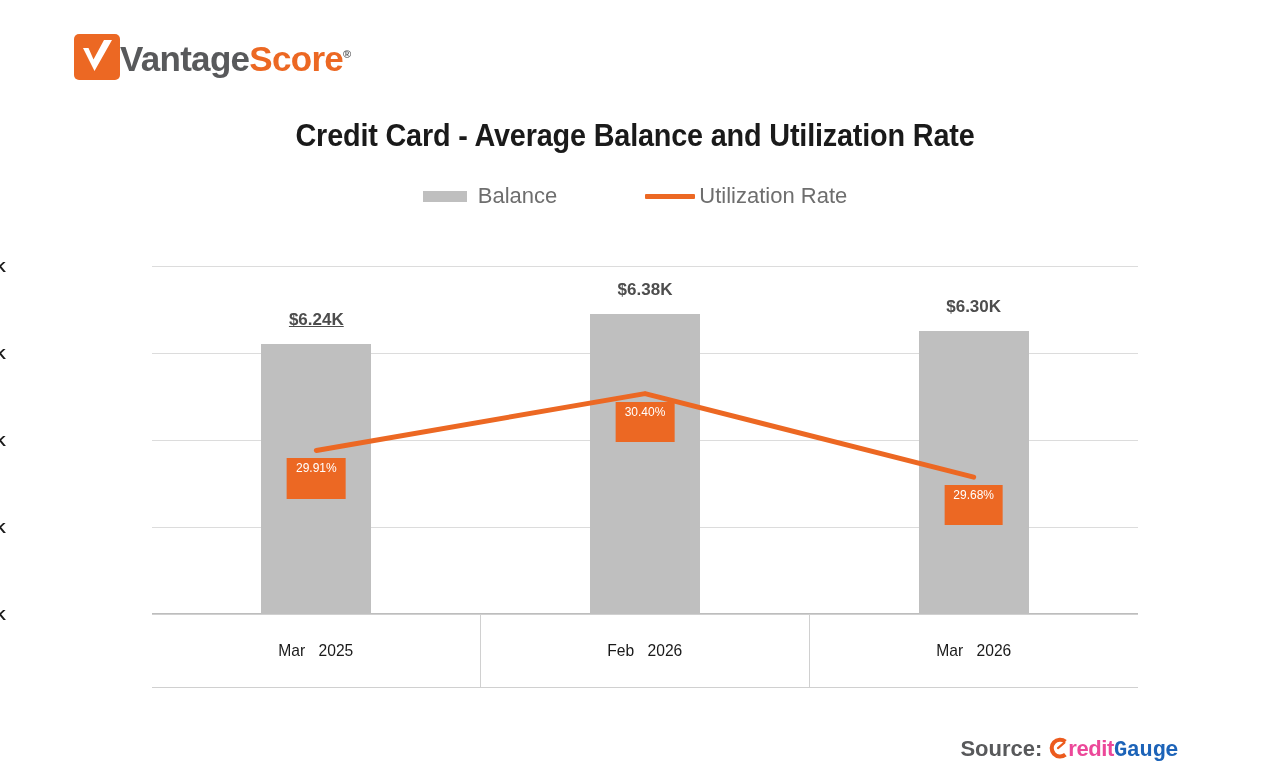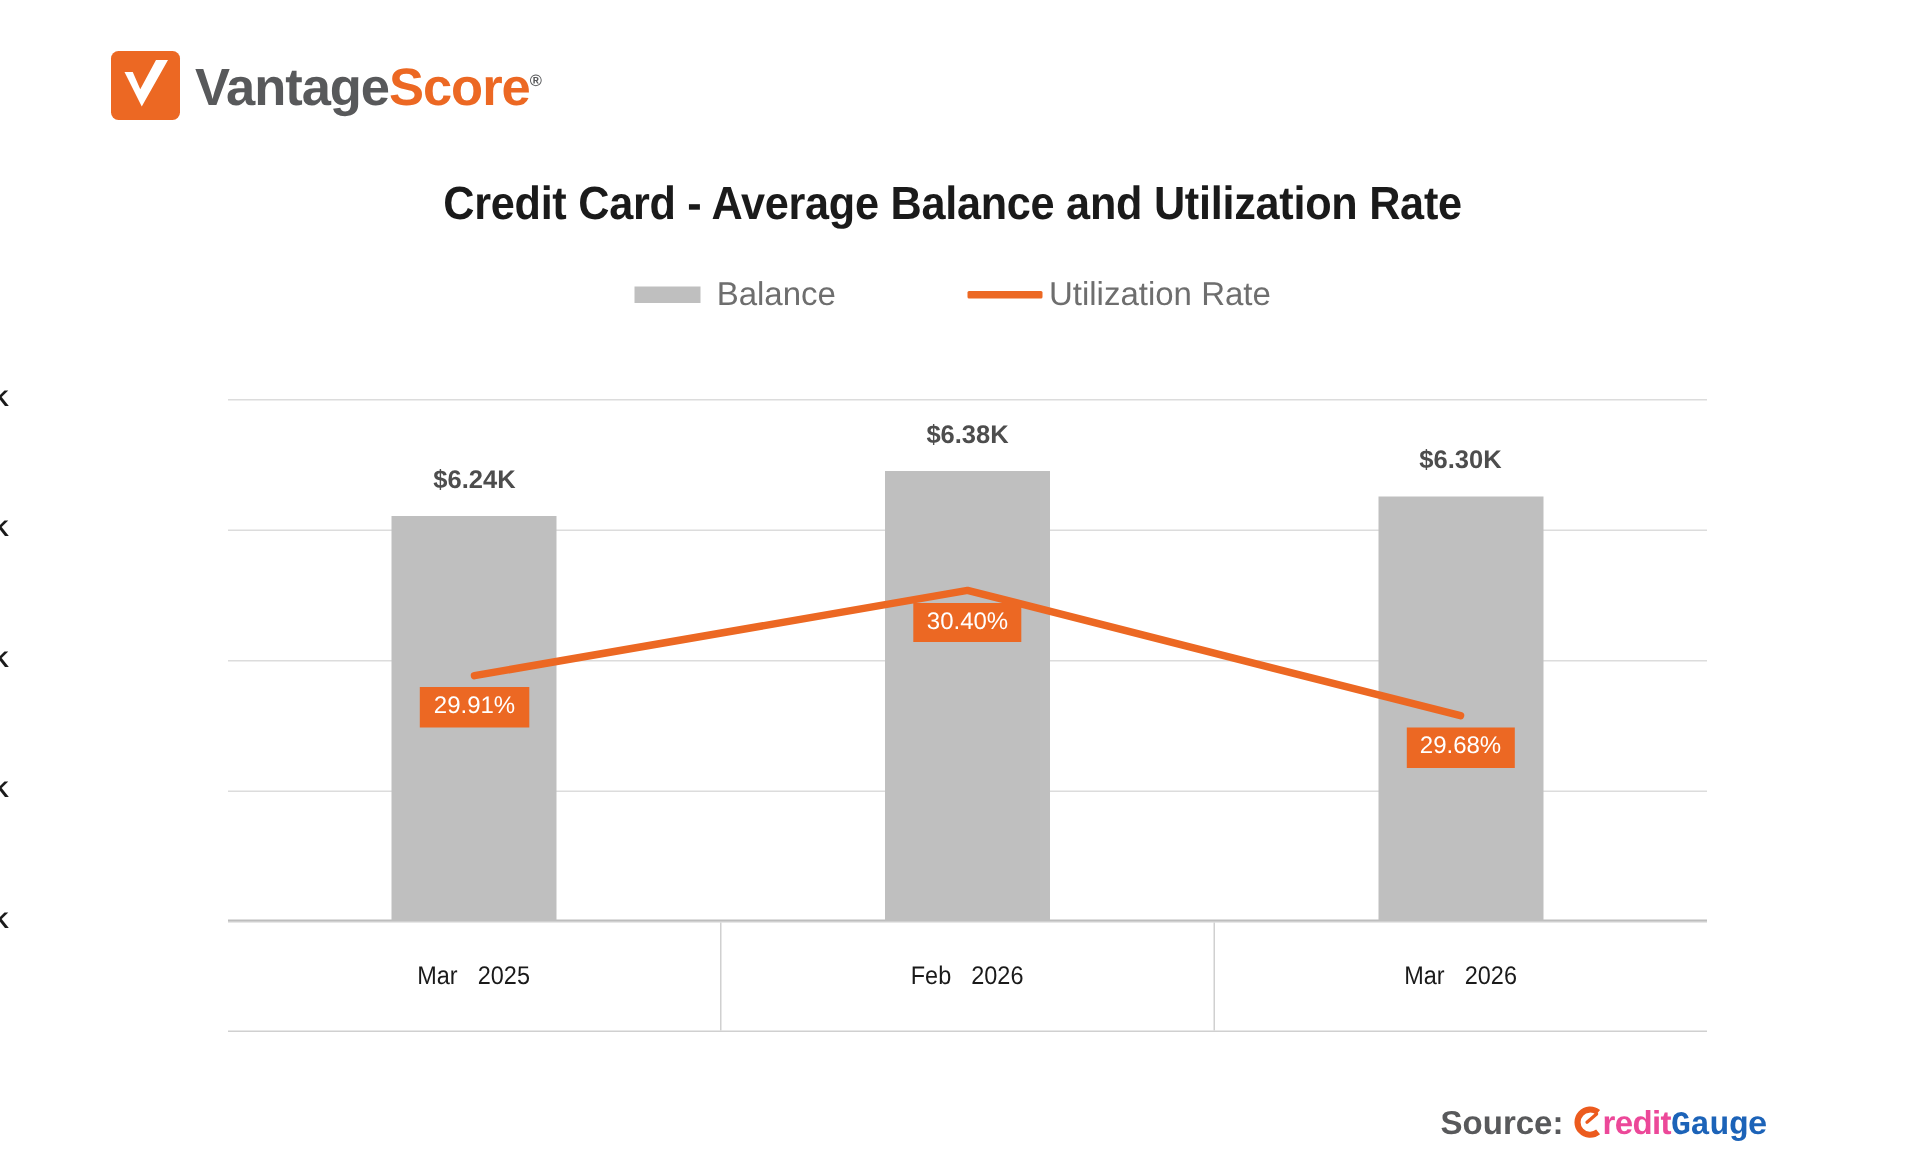--- a/index.html
+++ b/index.html
@@ -26,21 +26,21 @@
   .logo-mark {
     width: 46px;
     height: 46px;
     border-radius: 5px;
     background: #EC6823;
     position: relative;
     flex: 0 0 auto;
   }
   .logo-mark svg { position: absolute; left: 0; top: 0; }
   .logo-text {
-    margin-left: 10px;
+    margin-left: 0;
     font-size: 35px;
     font-weight: bold;
     letter-spacing: -0.7px;
     white-space: nowrap;
     line-height: 1;
     position: relative;
     top: 1px;
   }
   .logo-text .lt-dark { color: #58595B; }
   .logo-text .lt-orange { color: #EC6823; }
@@ -157,22 +157,22 @@
     height: 100%;
     overflow: visible;
     pointer-events: none;
   }
 
   
   .pt-label {
     position: absolute;
     background: #EC6823;
     color: #ffffff;
-    font-size: 16px;
-    padding: 4px 9px 5px 9px;
+    font-size: 12px;
+    padding: 4px 9px 23px 9px;
     white-space: nowrap;
     transform: translateX(-50%);
     line-height: 1.1;
   }
 
   
   .cat-table {
     position: absolute;
     left: 152px;
     top: 614px;
@@ -255,21 +255,21 @@
 <div class="gridline" style="top: 0px;"></div>
     <div class="y-left-label" style="top: 0px;">$6.6K</div>
     <div class="gridline" style="top: 87px;"></div>
     <div class="y-left-label" style="top: 87px;">$6.2K</div>
     <div class="gridline" style="top: 174px;"></div>
     <div class="y-left-label" style="top: 174px;">$5.8K</div>
     <div class="gridline" style="top: 261px;"></div>
     <div class="y-left-label" style="top: 261px;">$5.4K</div>
     <div class="y-left-label" style="top: 348px;">$5.0K</div>
     <div class="bar" style="left: 109.333px; width: 110px; height: 269.7px; background: rgb(191, 191, 191);"></div>
-    <div class="bar-label" style="left: 164.333px; top: 44.3px;">$6.24K</div>
+    <div class="bar-label" style="left: 164.333px; top: 44.3px; text-decoration: underline;">$6.24K</div>
     <div class="bar" style="left: 438px; width: 110px; height: 300.15px; background: rgb(191, 191, 191);"></div>
     <div class="bar-label" style="left: 493px; top: 13.85px;">$6.38K</div>
     <div class="bar" style="left: 766.667px; width: 110px; height: 282.75px; background: rgb(191, 191, 191);"></div>
     <div class="bar-label" style="left: 821.667px; top: 31.25px;">$6.30K</div>
     <svg class="line-layer" viewBox="0 0 986 348" preserveAspectRatio="none">
       <polyline points="164.33333333333334,184.44 493,127.60000000000016 821.6666666666667,211.12000000000003" fill="none" stroke="#EC6823" stroke-width="5" stroke-linejoin="round" stroke-linecap="round"></polyline>
     </svg>
     <div class="pt-label" style="left: 164.333px; top: 192.44px; background: rgb(236, 104, 35);">29.91%</div>
     <div class="pt-label" style="left: 493px; top: 135.6px; background: rgb(236, 104, 35);">30.40%</div>
     <div class="pt-label" style="left: 821.667px; top: 219.12px; background: rgb(236, 104, 35);">29.68%</div>

